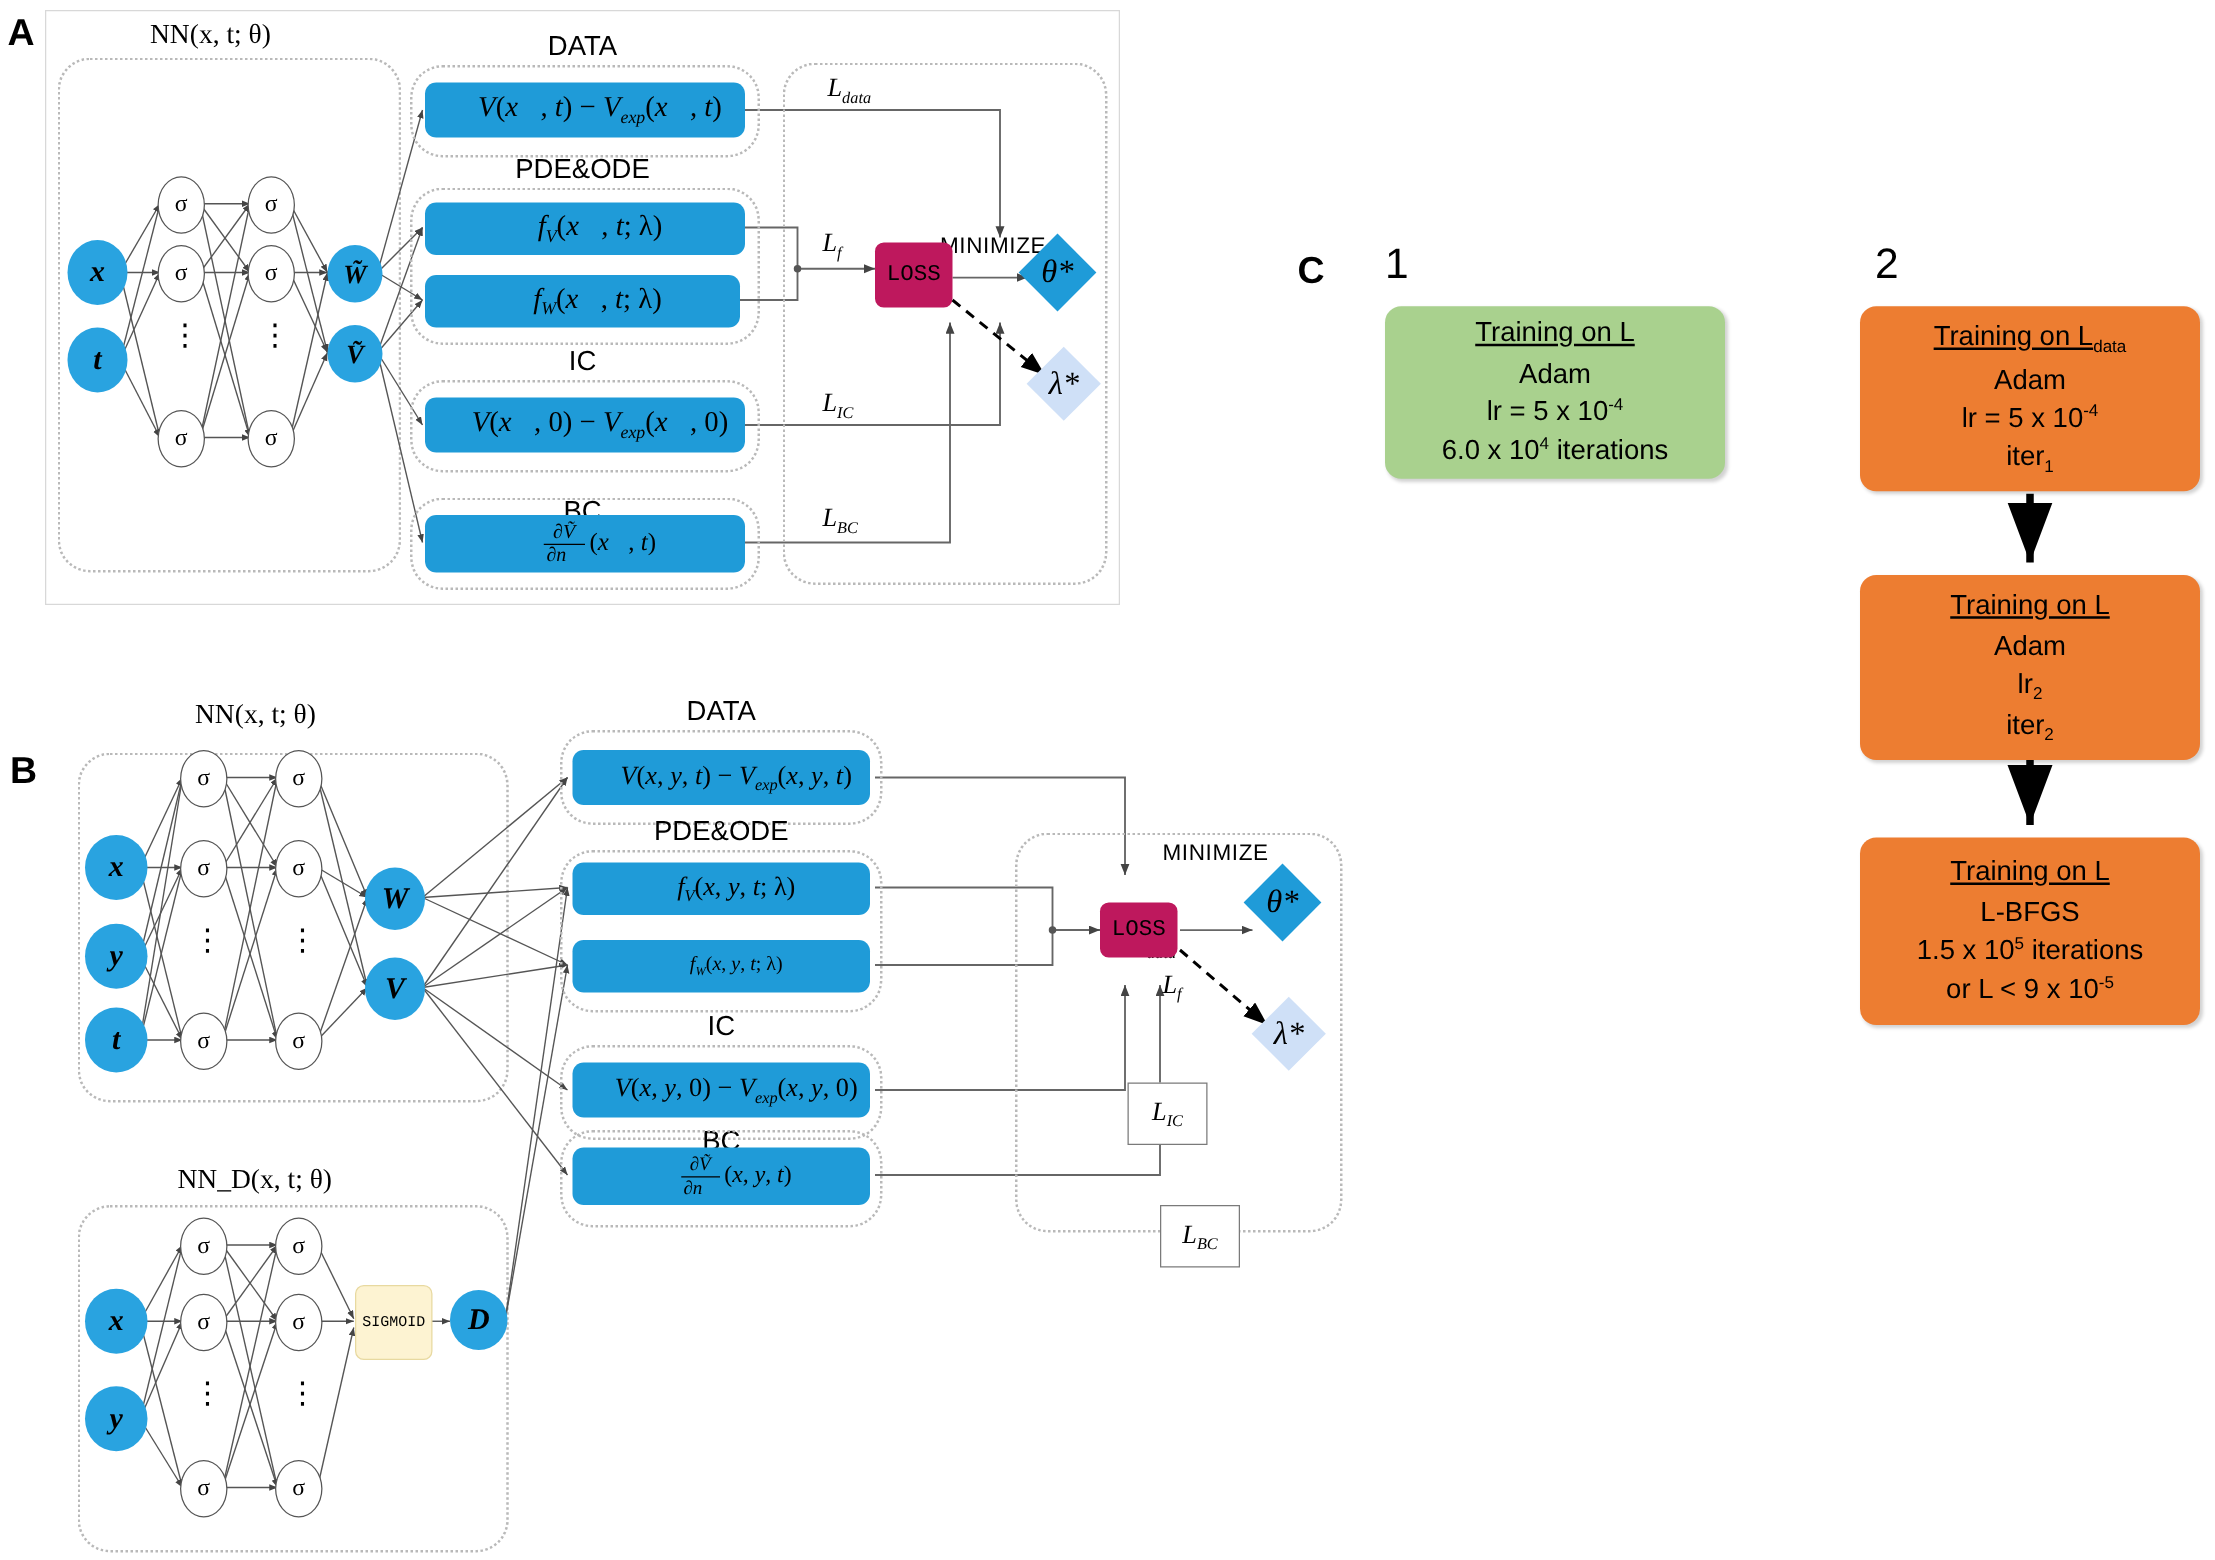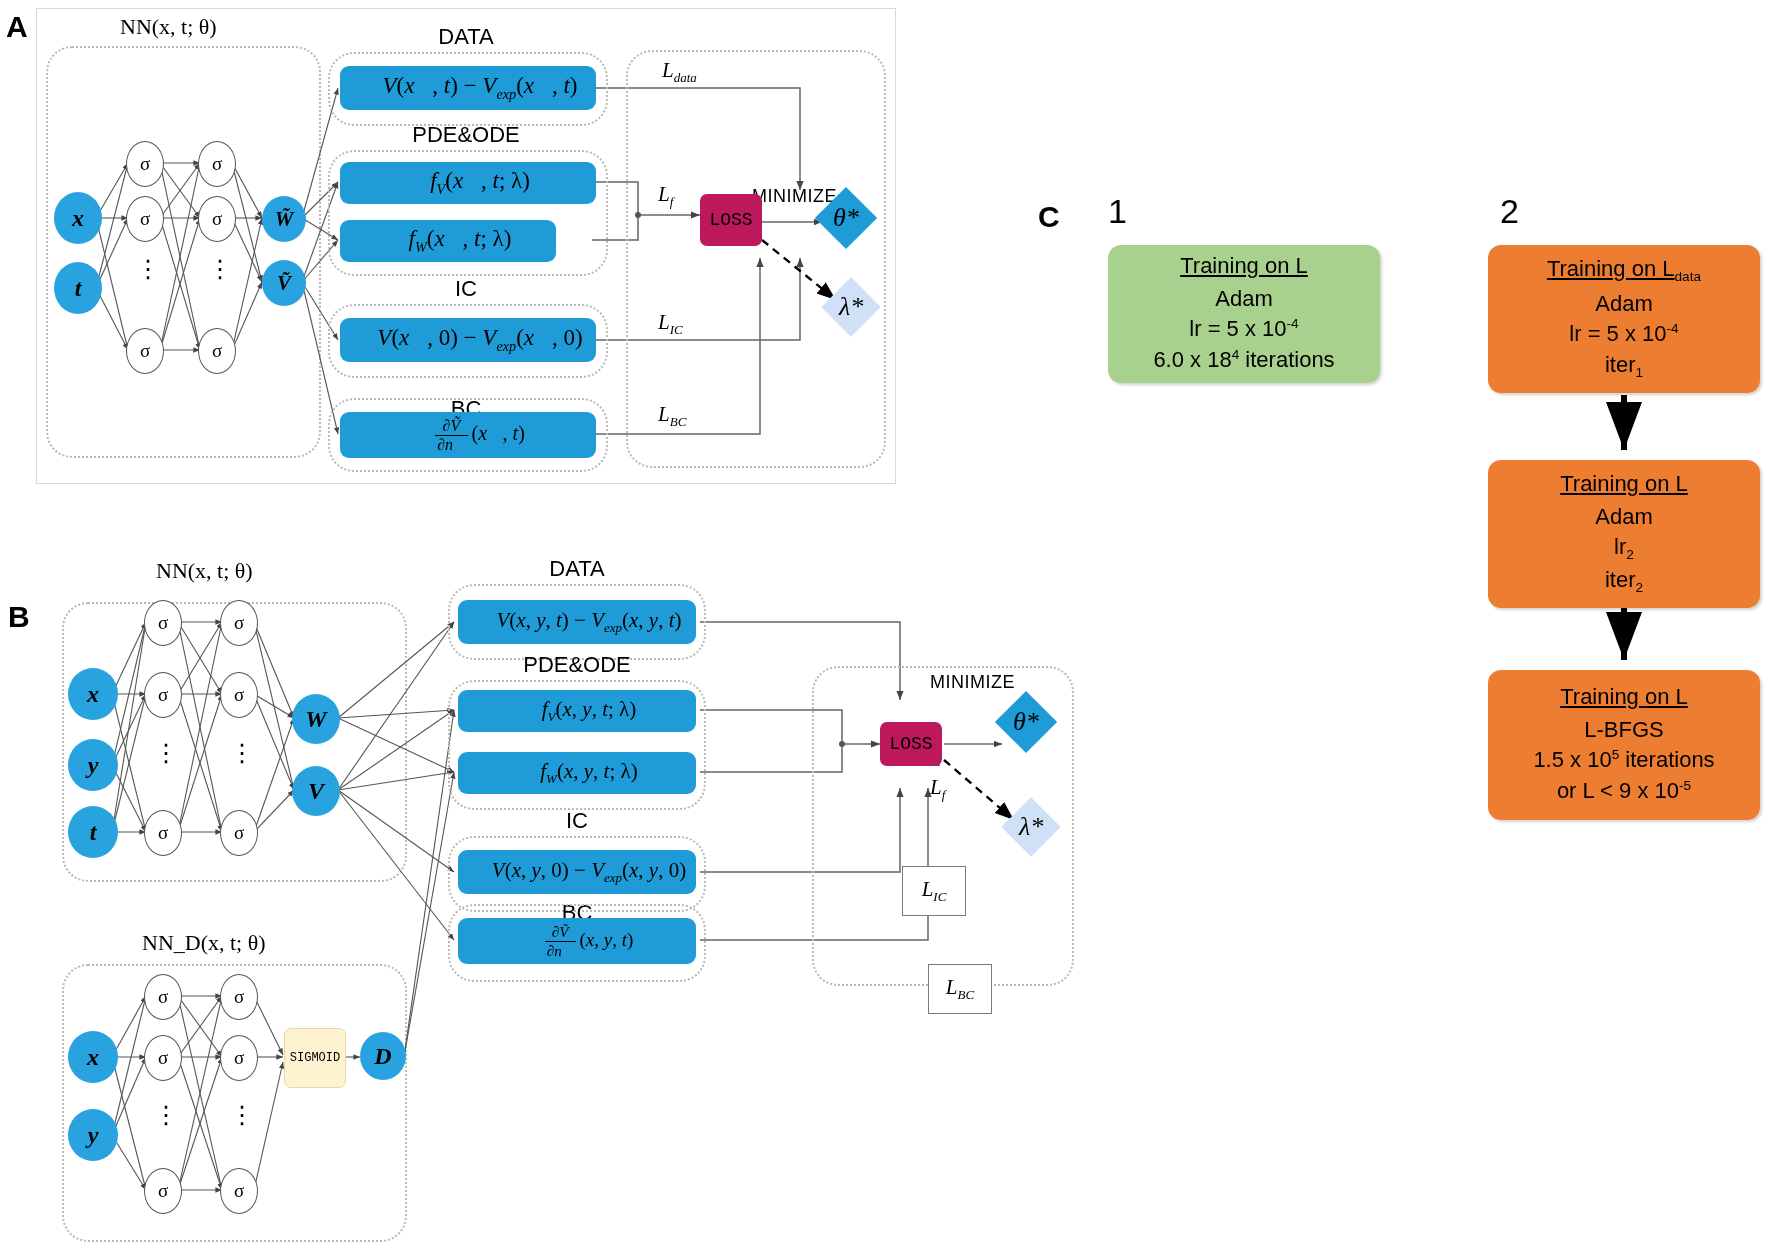--- a/index.html
+++ b/index.html
@@ -164,21 +164,21 @@
 <div class="dotgroup" style="left:328px;top:52px;width:280px;height:74px;"></div>
 <div class="fbox" style="left:340px;top:66px;width:256px;height:44px;">
   <span><i>V</i>(<i>x⃗</i>, <i>t</i>) − <i>V<sub>exp</sub></i>(<i>x⃗</i>, <i>t</i>)</span>
 </div>
 
 <div class="grouplabel" style="left:330px;top:122px;width:272px;">PDE&amp;ODE</div>
 <div class="dotgroup" style="left:328px;top:150px;width:280px;height:126px;"></div>
 <div class="fbox" style="left:340px;top:162px;width:256px;height:42px;text-align:center;">
   <span><i>f<sub>V</sub></i>(<i>x⃗</i>, <i>t</i>; λ)</span>
 </div>
-<div class="fbox" style="left:340px;top:220px;width:216px;height:42px;">
+<div class="fbox" style="left:340px;top:220px;width:252px;height:42px;">
   <span><i>f<sub>W</sub></i>(<i>x⃗</i>, <i>t</i>; λ)</span>
 </div>
 
 <div class="grouplabel" style="left:330px;top:276px;width:272px;">IC</div>
 <div class="dotgroup" style="left:328px;top:304px;width:280px;height:74px;"></div>
 <div class="fbox" style="left:340px;top:318px;width:256px;height:44px;">
   <span><i>V</i>(<i>x⃗</i>, 0) − <i>V<sub>exp</sub></i>(<i>x⃗</i>, 0)</span>
 </div>
 
 <div class="grouplabel" style="left:330px;top:396px;width:272px;">BC</div>
@@ -363,21 +363,21 @@
 <div class="dotgroup" style="left:448px;top:584px;width:258px;height:76px;"></div>
 <div class="fbox" style="left:458px;top:600px;width:238px;height:44px;font-size:21px;">
   <span><i>V</i>(<i>x</i>, <i>y</i>, <i>t</i>) − <i>V<sub>exp</sub></i>(<i>x</i>, <i>y</i>, <i>t</i>)</span>
   </div>
 
 <div class="grouplabel" style="left:452px;top:652px;width:250px;">PDE&amp;ODE</div>
 <div class="dotgroup" style="left:448px;top:680px;width:258px;height:130px;"></div>
 <div class="fbox" style="left:458px;top:690px;width:238px;height:42px;font-size:21px;">
   <span><i>f<sub>V</sub></i>(<i>x</i>, <i>y</i>, <i>t</i>; λ)</span>
   </div>
-<div class="fbox" style="left:458px;top:752px;width:238px;height:42px;font-size:21px;justify-content:center;">
+<div class="fbox" style="left:458px;top:752px;width:238px;height:42px;font-size:16px;justify-content:center;">
   <span><i>f<sub>W</sub></i>(<i>x</i>, <i>y</i>, <i>t</i>; λ)</span>
   </div>
 
 <div class="grouplabel" style="left:452px;top:808px;width:250px;">IC</div>
 <div class="dotgroup" style="left:448px;top:836px;width:258px;height:76px;"></div>
 <div class="fbox" style="left:458px;top:850px;width:238px;height:44px;font-size:21px;">
   <span><i>V</i>(<i>x</i>, <i>y</i>, 0) − <i>V<sub>exp</sub></i>(<i>x</i>, <i>y</i>, 0)</span>
   </div>
 
 <div class="grouplabel" style="left:452px;top:900px;width:250px;">BC</div>
@@ -405,21 +405,21 @@
     <i>L<sub>BC</sub></i>
   </div>
 
 <div class="abs panel-letter" style="left:1038px;top:200px;">C</div>
 
 <div class="abs panel-num" style="left:1108px;top:192px;">1</div>
 <div class="cbox cgreen" style="left:1108px;top:245px;width:272px;height:138px;">
   <div class="hdr"><span>Training on L</span></div>
   <div class="ln">Adam</div>
   <div class="ln"><span>lr = 5 x 10</span><sup>-4</sup></div>
-  <div class="ln"><span>6.0 x 18</span><sup>4</sup><span> iterations</span></div>
+  <div class="ln"><span>6.0 x 10</span><sup>4</sup><span> iterations</span></div>
 </div>
 
 <div class="abs panel-num" style="left:1500px;top:192px;">2</div>
 
 <div class="cbox corange" style="left:1488px;top:245px;width:272px;height:148px;">
   <div class="hdr"><span>Training on L</span><sub>data</sub></div>
   <div class="ln">Adam</div>
   <div class="ln"><span>lr = 5 x 10</span><sup>-4</sup></div>
   <div class="ln"><span>iter</span><sub>1</sub></div>
 </div>

